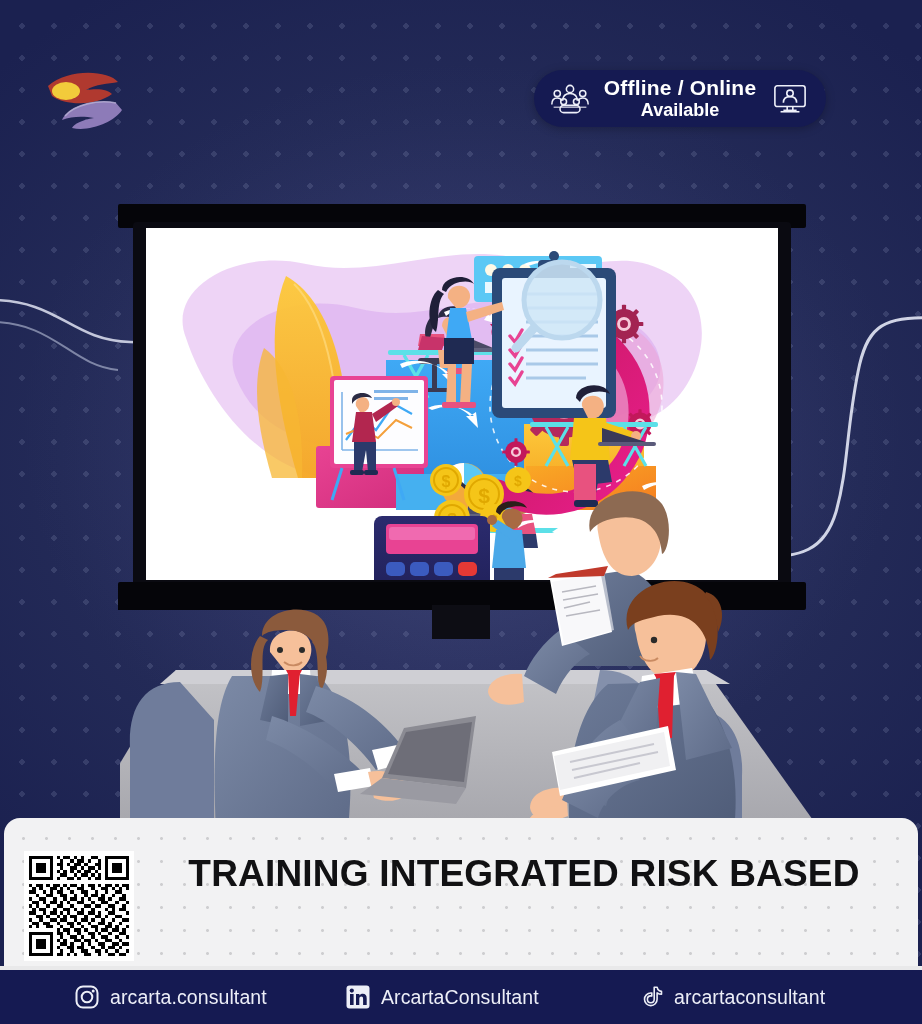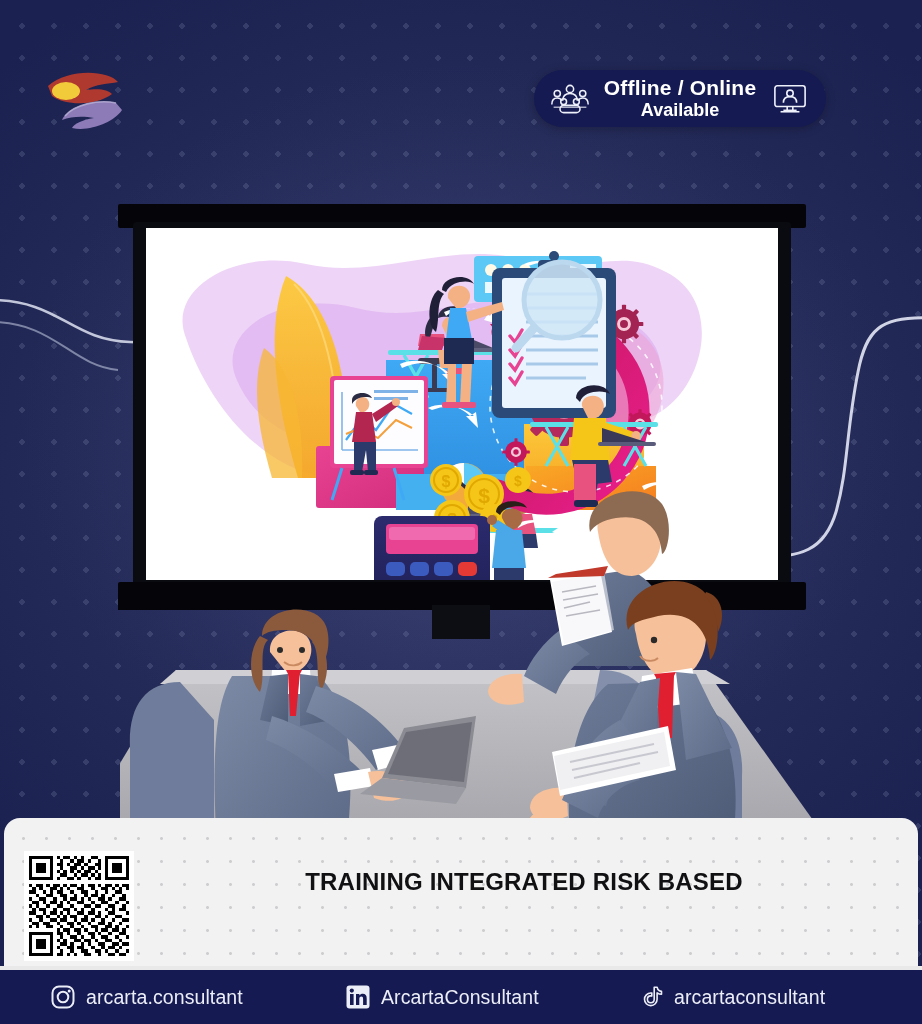--- a/index.html
+++ b/index.html
@@ -86,32 +86,32 @@
     background-image:radial-gradient(circle, rgba(60,60,70,.20) 1.25px, transparent 1.6px);
     background-size:23px 23px; background-position:8px 9px;
   }
   .qr { position:absolute; left:20px; top:33px; width:110px; height:110px; background:#fff; padding:5px; }
   .qr svg { display:block; }
   .title-wrap {
     position:absolute; left:150px; top:38px; width:740px;
     text-align:center;
   }
   .title-l {
-    color:#111113; font-weight:bold; font-size:24px; letter-spacing:.2px;
-    line-height:36px; white-space:nowrap;margin-top:8px;
+    color:#111113; font-weight:bold; font-size:37px; letter-spacing:.2px;
+    line-height:36px; white-space:nowrap;
   }
 
   
   .footer {
     position:absolute; left:0; top:970px; width:922px; height:54px;
     background:#151a52;
     display:flex; align-items:center;
   }
   .f-item { display:flex; align-items:center; gap:10px; }
-  .f-ig  { position:absolute; left:50px; }
+  .f-ig  { position:absolute; left:74px; }
   .f-li  { position:absolute; left:345px; }
   .f-tt  { position:absolute; left:638px; }
   .f-label { color:#eceef7; font-size:19.5px; letter-spacing:.1px; white-space:nowrap; }
   .f-ico { width:26px; height:26px; flex:0 0 auto; }
   .footer-topline {
     position:absolute; left:0; top:966px; width:922px; height:4px; background:#e9e9ea;
   }
 </style>
 </head>
 <body>

